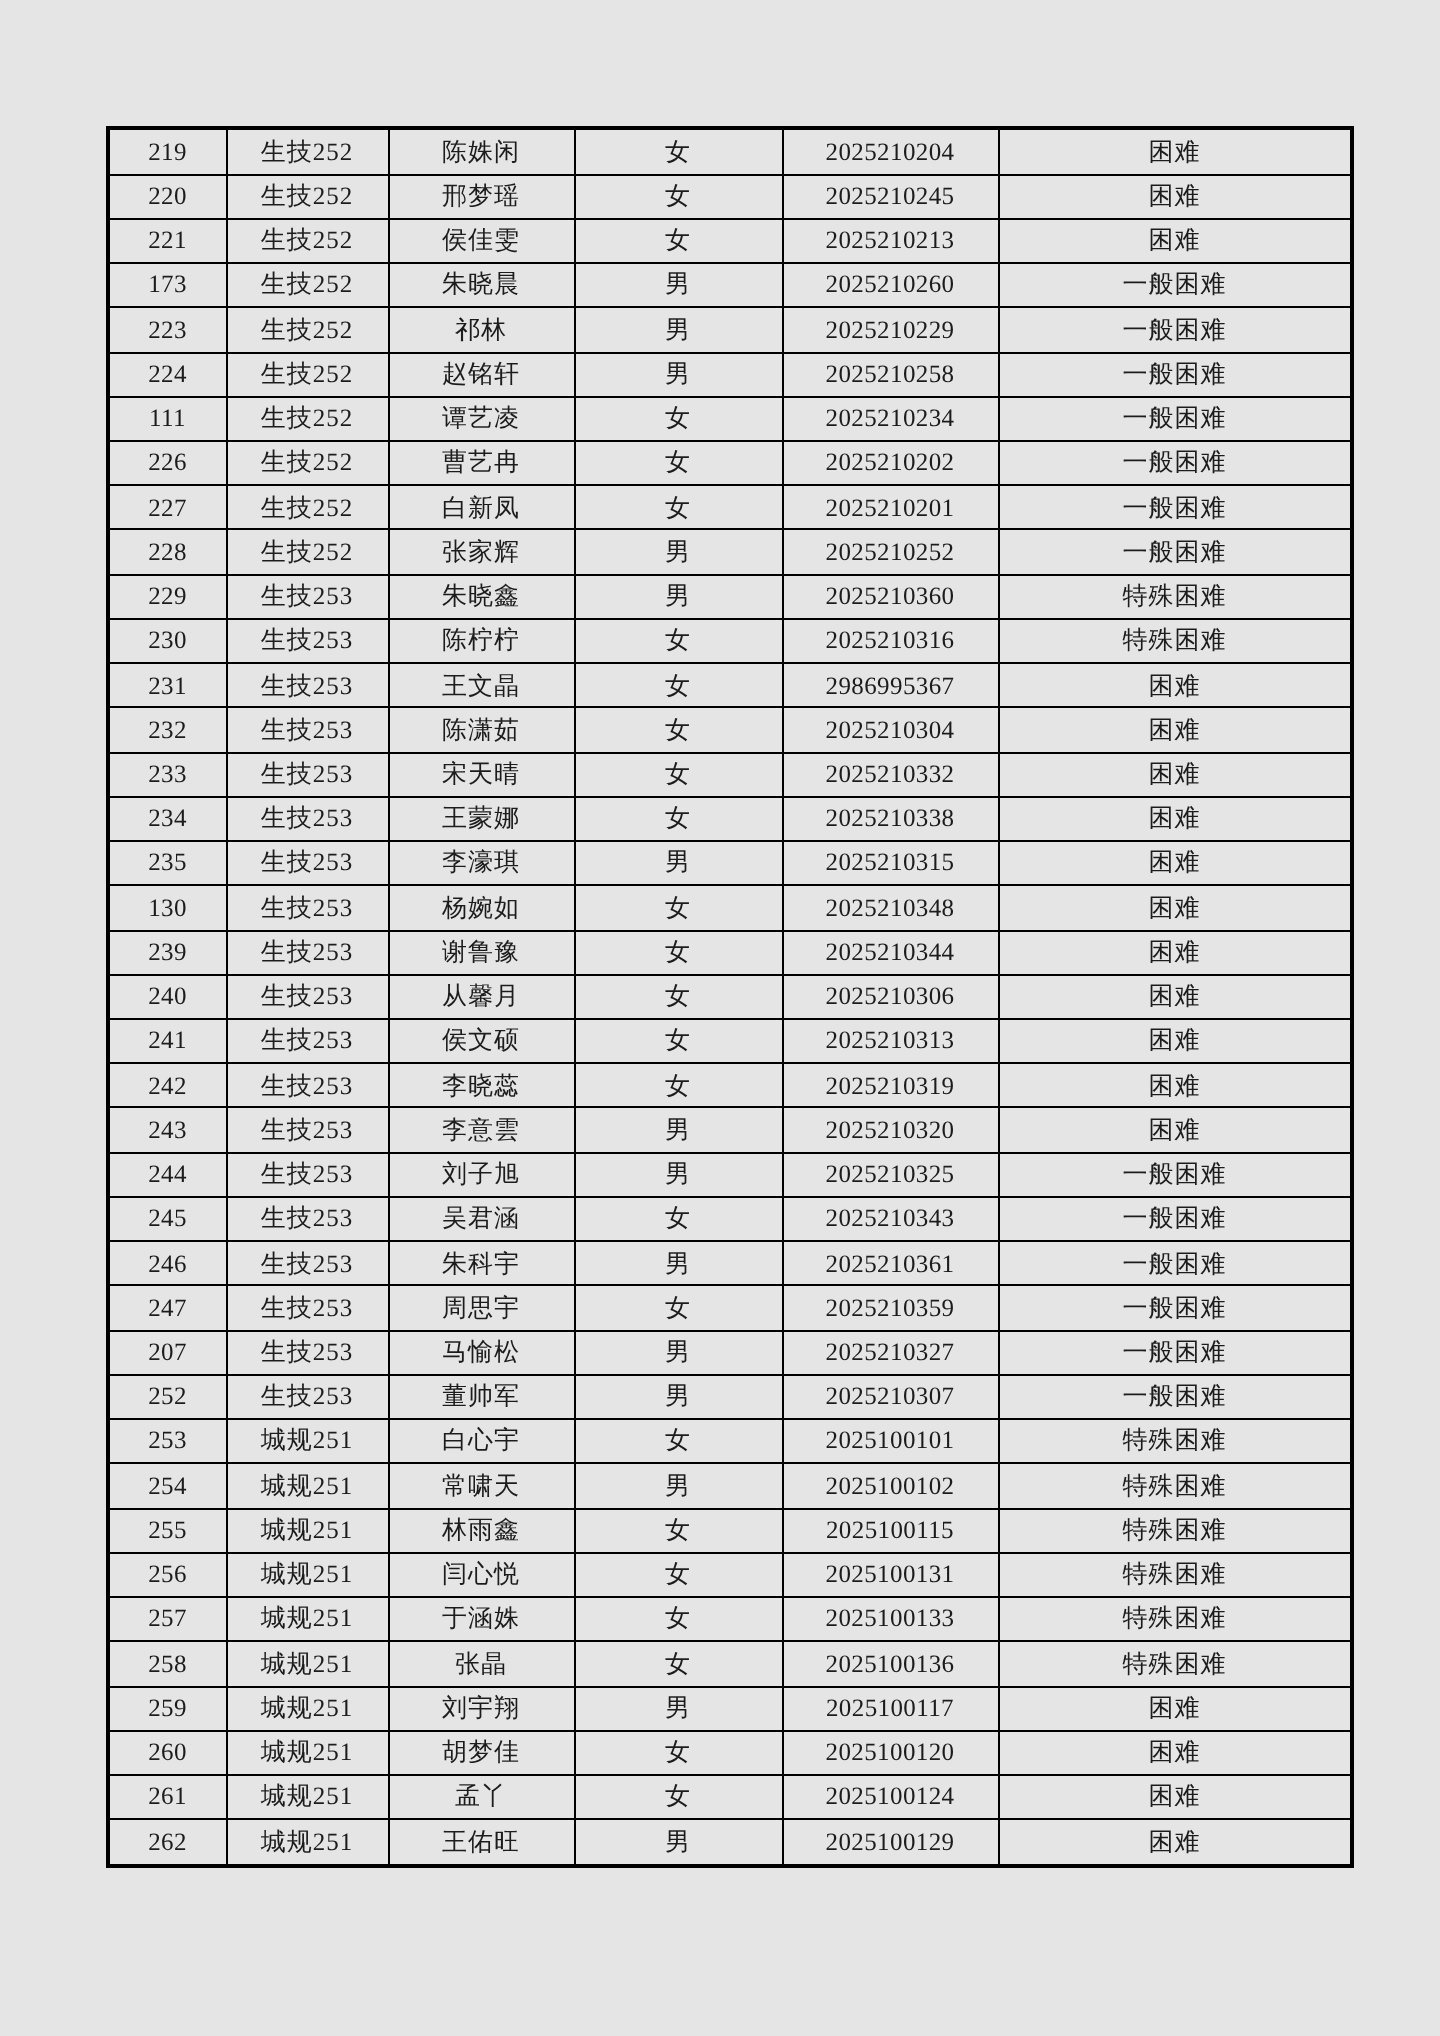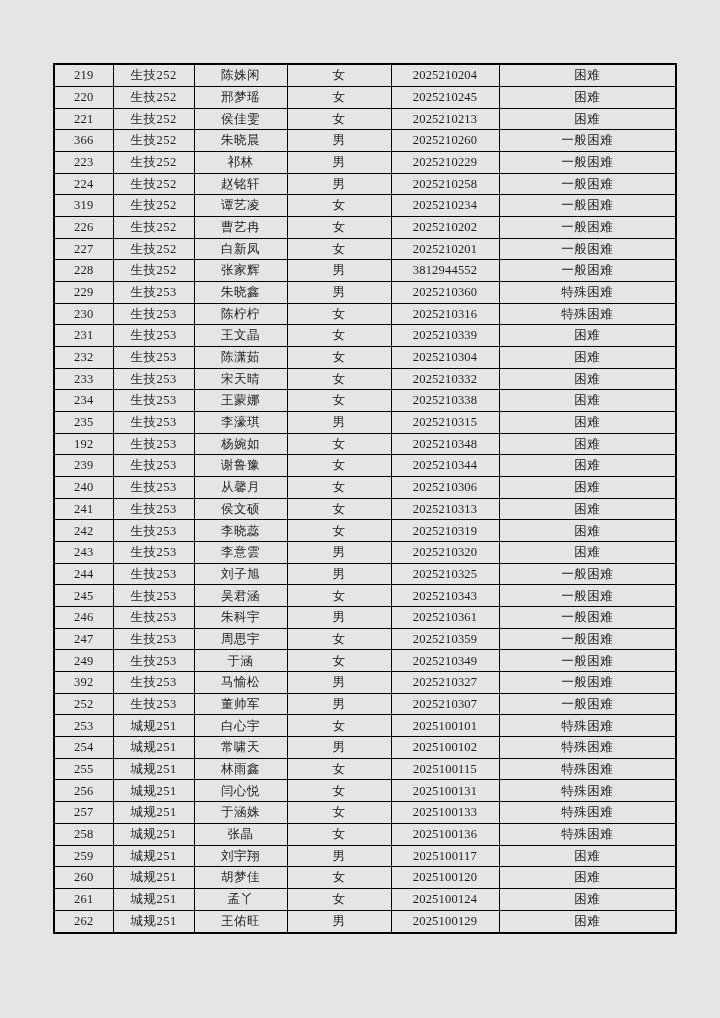--- a/index.html
+++ b/index.html
@@ -73,21 +73,21 @@
         </tr>
         <tr>
           <td class="num">221</td>
           <td>生技252</td>
           <td>侯佳雯</td>
           <td>女</td>
           <td class="num">2025210213</td>
           <td>困难</td>
         </tr>
         <tr>
-          <td class="num">366</td>
+          <td class="num">173</td>
           <td>生技252</td>
           <td>朱晓晨</td>
           <td>男</td>
           <td class="num">2025210260</td>
           <td>一般困难</td>
         </tr>
         <tr>
           <td class="num">223</td>
           <td>生技252</td>
           <td>祁林</td>
@@ -97,21 +97,21 @@
         </tr>
         <tr>
           <td class="num">224</td>
           <td>生技252</td>
           <td>赵铭轩</td>
           <td>男</td>
           <td class="num">2025210258</td>
           <td>一般困难</td>
         </tr>
         <tr>
-          <td class="num">319</td>
+          <td class="num">111</td>
           <td>生技252</td>
           <td>谭艺凌</td>
           <td>女</td>
           <td class="num">2025210234</td>
           <td>一般困难</td>
         </tr>
         <tr>
           <td class="num">226</td>
           <td>生技252</td>
           <td>曹艺冉</td>
@@ -125,21 +125,21 @@
           <td>白新凤</td>
           <td>女</td>
           <td class="num">2025210201</td>
           <td>一般困难</td>
         </tr>
         <tr>
           <td class="num">228</td>
           <td>生技252</td>
           <td>张家辉</td>
           <td>男</td>
-          <td class="num">3812944552</td>
+          <td class="num">2025210252</td>
           <td>一般困难</td>
         </tr>
         <tr>
           <td class="num">229</td>
           <td>生技253</td>
           <td>朱晓鑫</td>
           <td>男</td>
           <td class="num">2025210360</td>
           <td>特殊困难</td>
         </tr>
@@ -149,21 +149,21 @@
           <td>陈柠柠</td>
           <td>女</td>
           <td class="num">2025210316</td>
           <td>特殊困难</td>
         </tr>
         <tr>
           <td class="num">231</td>
           <td>生技253</td>
           <td>王文晶</td>
           <td>女</td>
-          <td class="num">2025210339</td>
+          <td class="num">2986995367</td>
           <td>困难</td>
         </tr>
         <tr>
           <td class="num">232</td>
           <td>生技253</td>
           <td>陈潇茹</td>
           <td>女</td>
           <td class="num">2025210304</td>
           <td>困难</td>
         </tr>
@@ -185,21 +185,21 @@
         </tr>
         <tr>
           <td class="num">235</td>
           <td>生技253</td>
           <td>李濠琪</td>
           <td>男</td>
           <td class="num">2025210315</td>
           <td>困难</td>
         </tr>
         <tr>
-          <td class="num">192</td>
+          <td class="num">130</td>
           <td>生技253</td>
           <td>杨婉如</td>
           <td>女</td>
           <td class="num">2025210348</td>
           <td>困难</td>
         </tr>
         <tr>
           <td class="num">239</td>
           <td>生技253</td>
           <td>谢鲁豫</td>
@@ -265,29 +265,21 @@
         </tr>
         <tr>
           <td class="num">247</td>
           <td>生技253</td>
           <td>周思宇</td>
           <td>女</td>
           <td class="num">2025210359</td>
           <td>一般困难</td>
         </tr>
         <tr>
-          <td class="num">249</td>
-          <td>生技253</td>
-          <td>于涵</td>
-          <td>女</td>
-          <td class="num">2025210349</td>
-          <td>一般困难</td>
-        </tr>
-        <tr>
-          <td class="num">392</td>
+          <td class="num">207</td>
           <td>生技253</td>
           <td>马愉松</td>
           <td>男</td>
           <td class="num">2025210327</td>
           <td>一般困难</td>
         </tr>
         <tr>
           <td class="num">252</td>
           <td>生技253</td>
           <td>董帅军</td>

